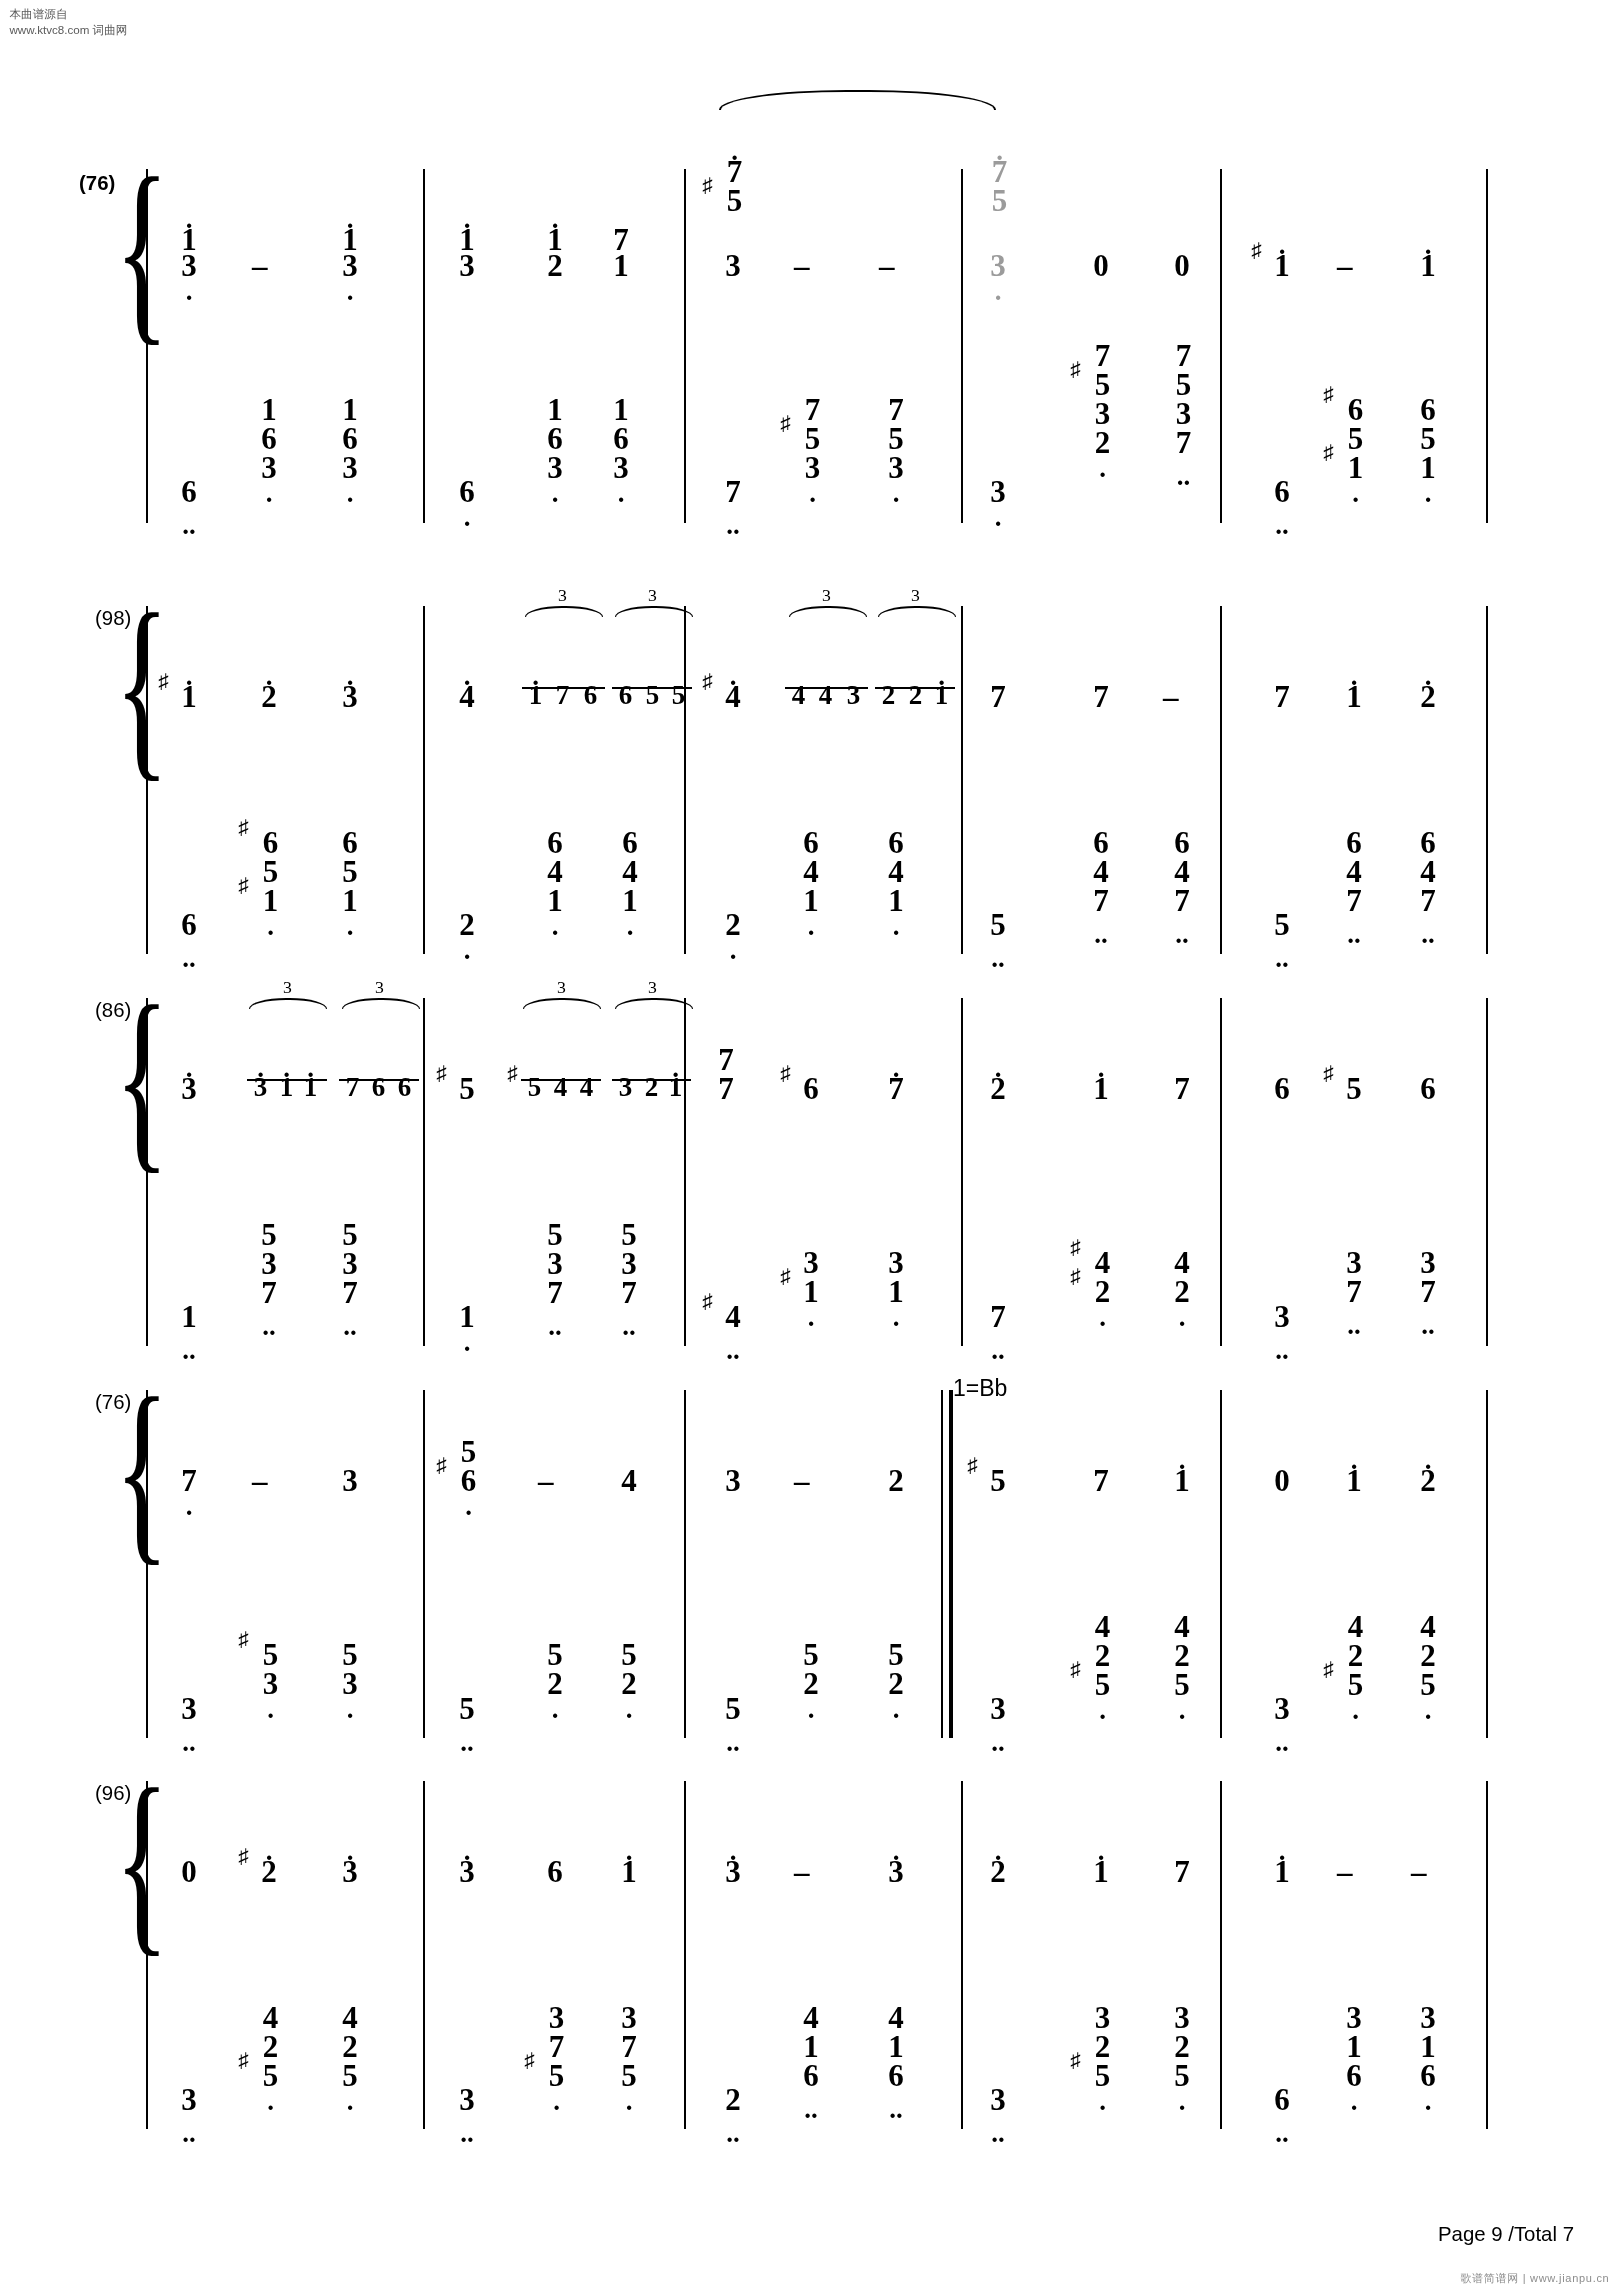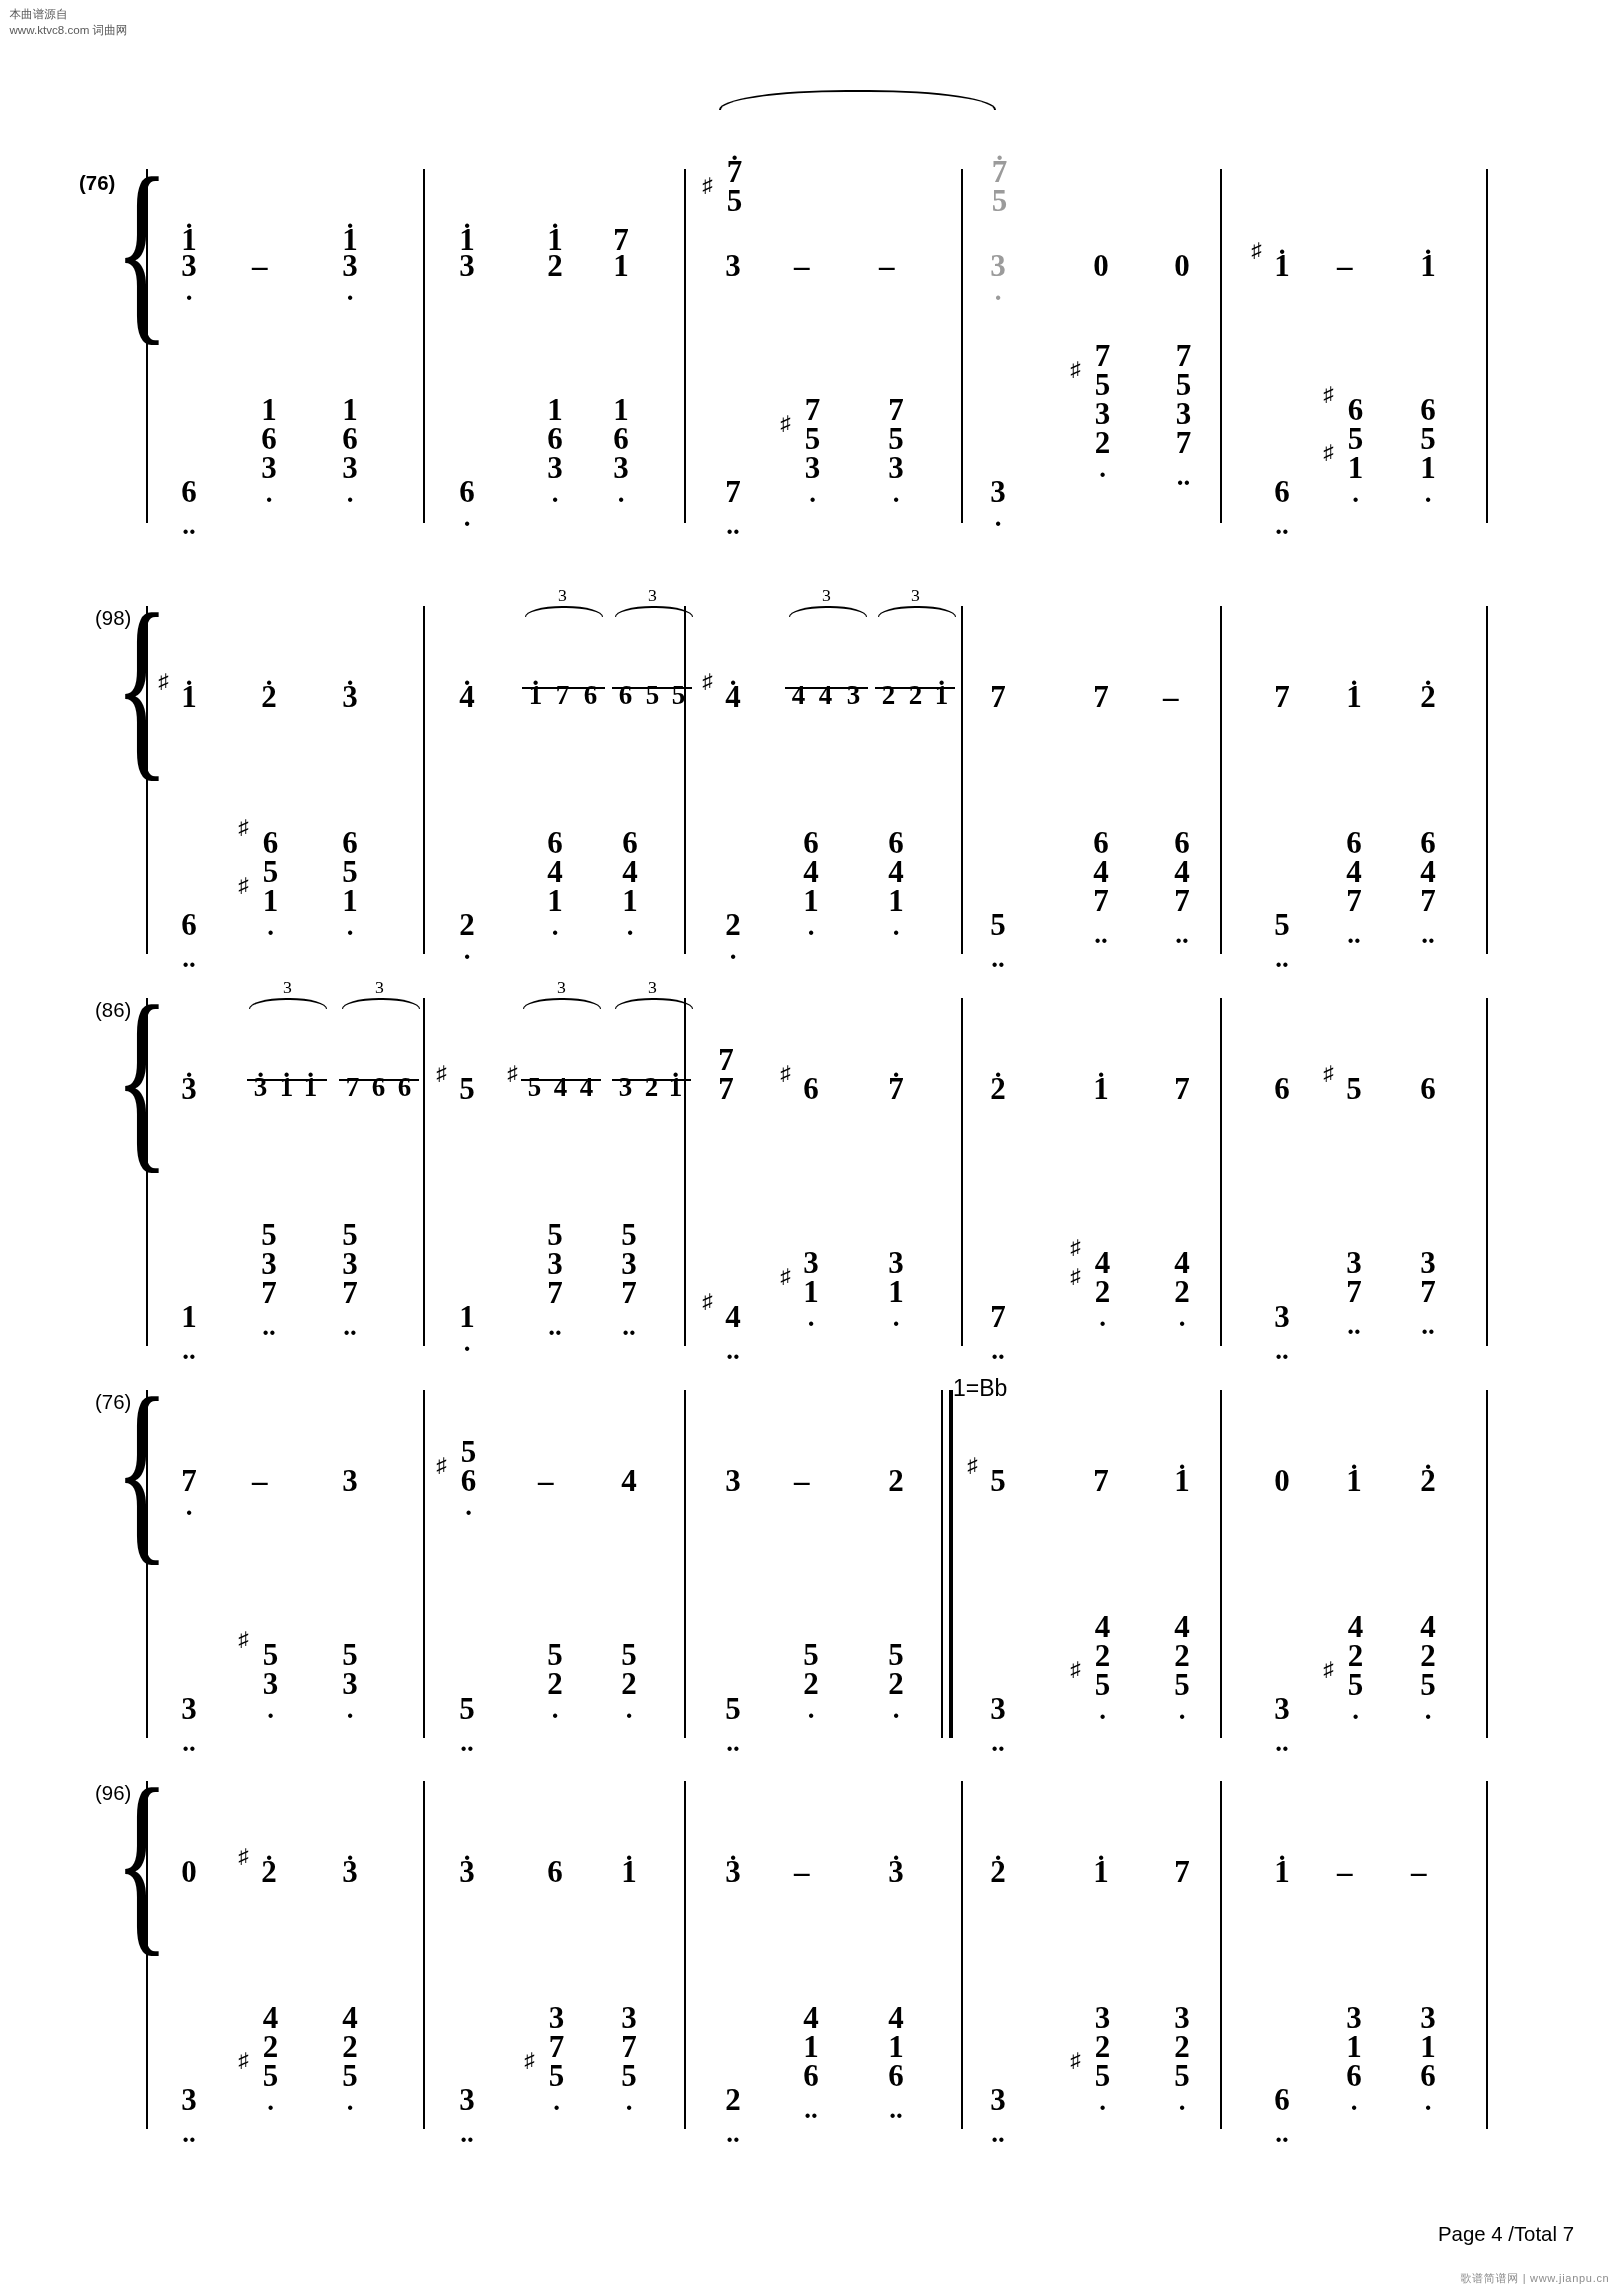--- a/index.html
+++ b/index.html
@@ -149,21 +149,21 @@
     font-family: "Liberation Sans", sans-serif;
     font-size: 23px;
     color: #000;
   }
 </style>
 </head>
 <body>
 
 <div class="watermark-tl">本曲谱源自<br>www.ktvc8.com 词曲网</div>
 <div class="watermark-br">歌谱简谱网 | www.jianpu.cn</div>
-<div class="page-footer">Page 4 /Total 7</div>
+<div class="page-footer">Page 9 /Total 7</div>
 
 <div class="system" style="top:0;height:559px;">
   <div class="measure-no" style="left:79px;top:172px;font-weight:bold;">(76)</div>
   <div class="brace" style="left:115px;top:147px;">{</div>
 
   <div class="barline" style="left:146px;top:169px;height:354px;"></div>
   <div class="barline" style="left:423px;top:169px;height:354px;"></div>
   <div class="barline" style="left:684px;top:169px;height:354px;"></div>
   <div class="barline" style="left:961px;top:169px;height:354px;"></div>
   <div class="barline" style="left:1220px;top:169px;height:354px;"></div>

